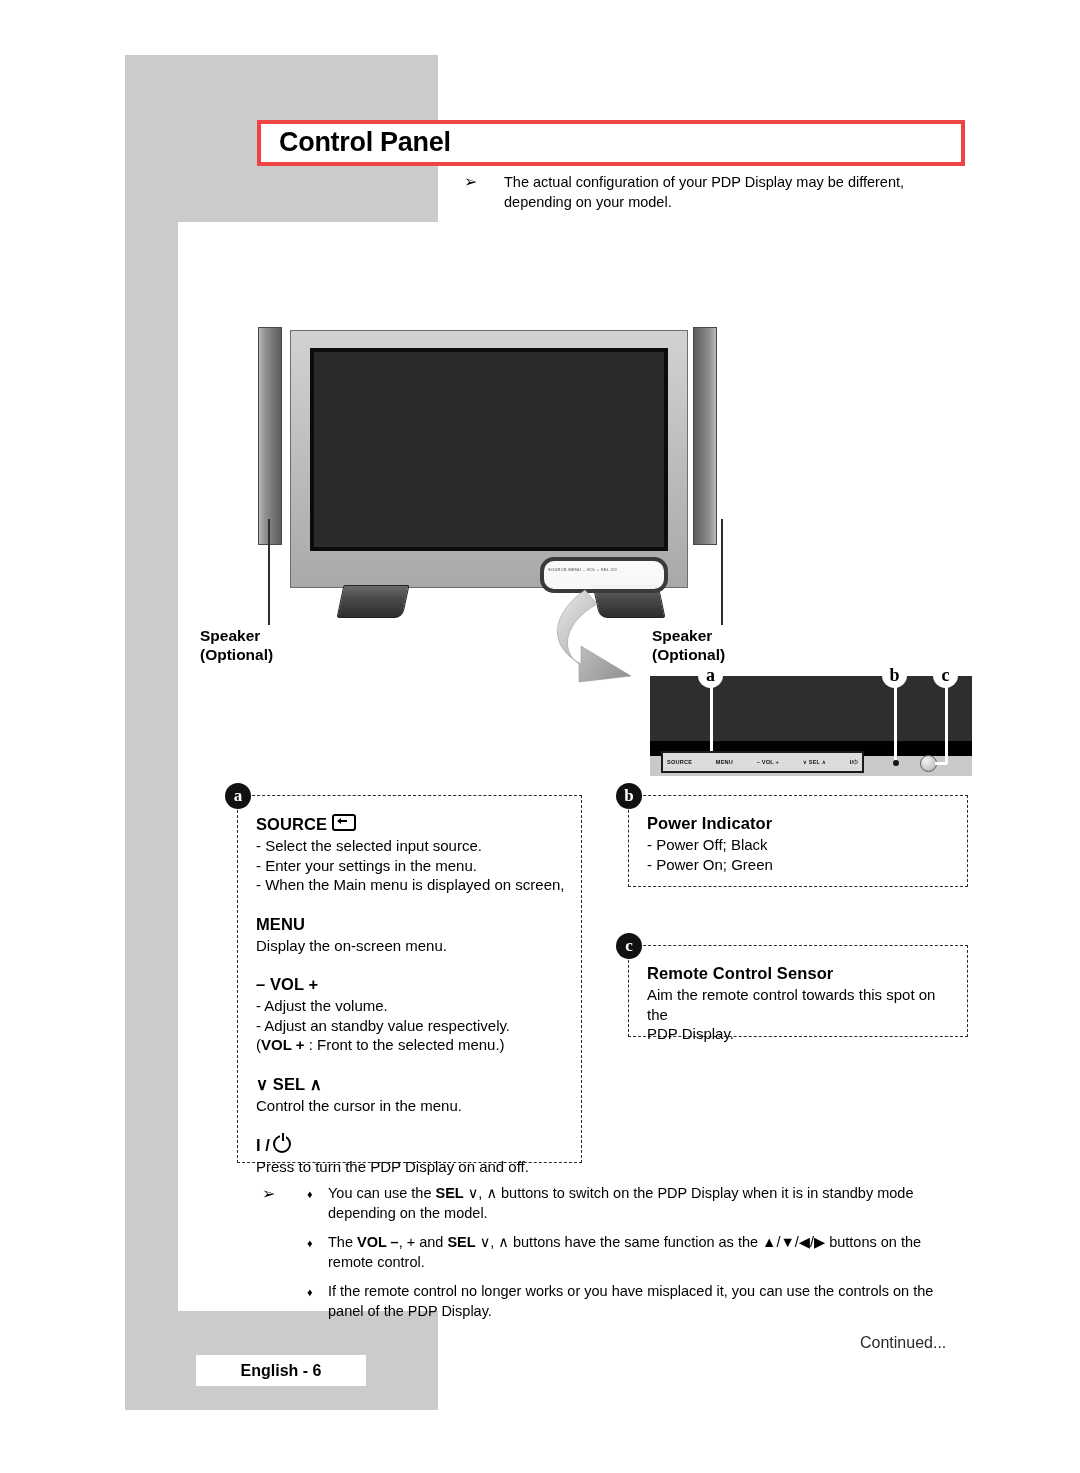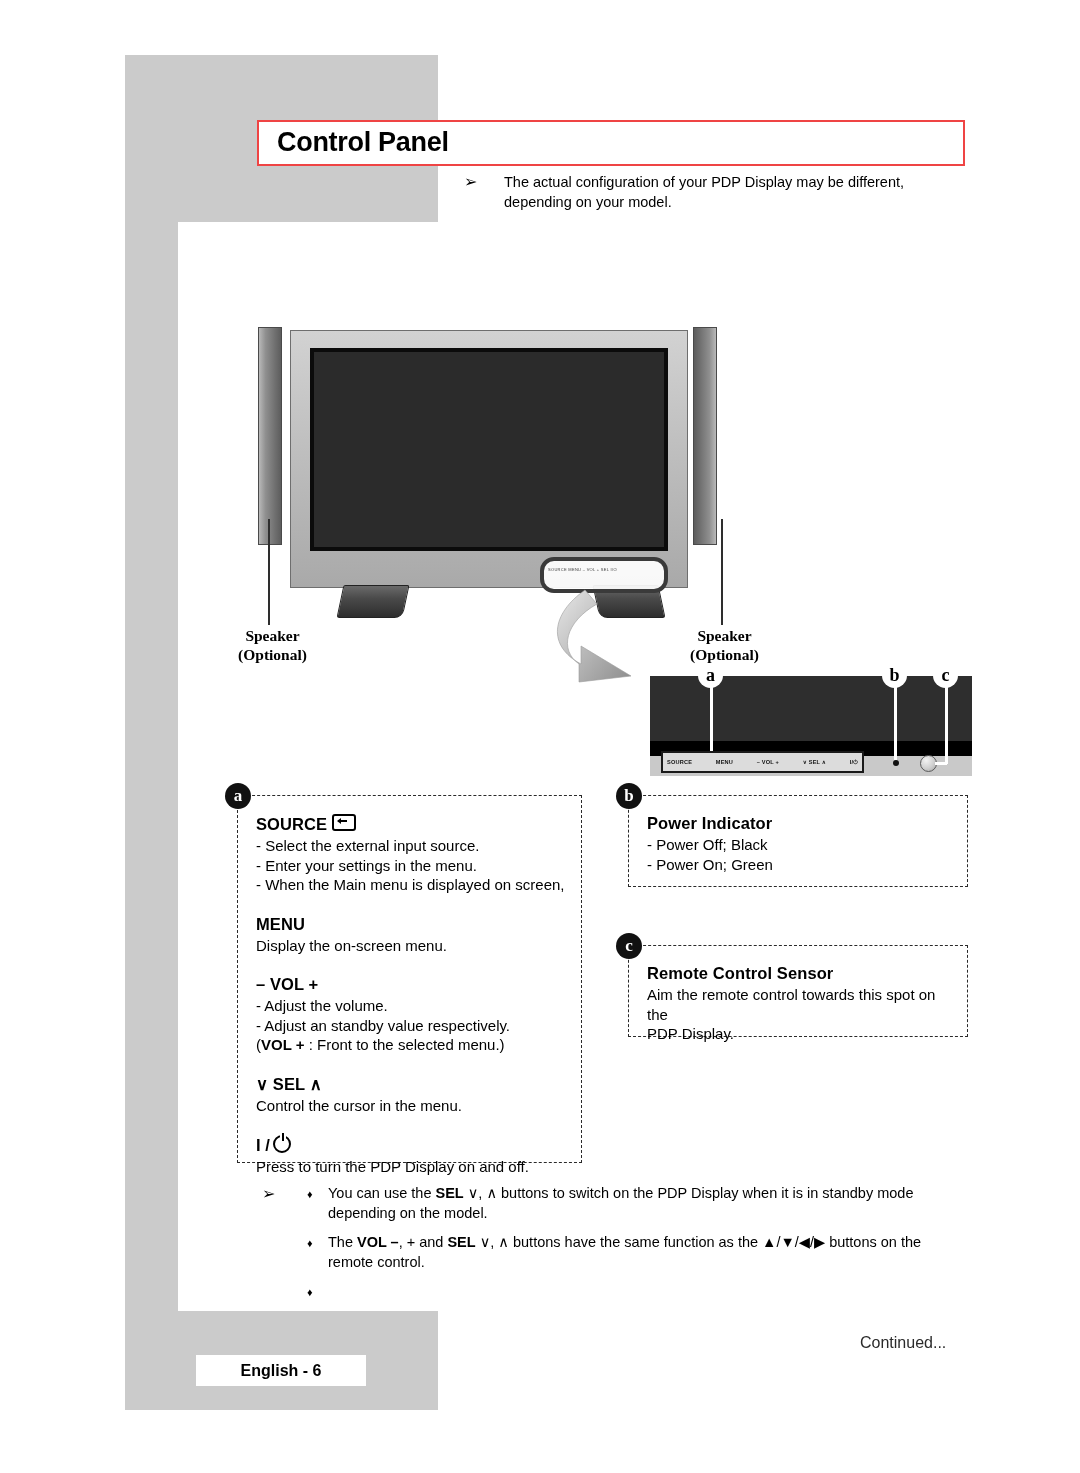--- a/index.html
+++ b/index.html
@@ -42,21 +42,21 @@
     width: 260px; height: 99px;
     background: #cbcbcb;
   }
 
   
   .title-box {
     position: absolute;
     left: 257px; top: 120px;
     width: 708px; height: 46px;
     background: #ffffff;
-    border: 2px solid #ef4444;
+    border: 4px solid #ef4444;
     box-sizing: border-box;
   }
   .title-box .title-text {
     position: absolute;
     left: 18px; top: 50%;
     transform: translateY(-52%);
     font-size: 27px;
     font-weight: bold;
     letter-spacing: -0.3px;
     font-family: "Liberation Sans", sans-serif;
@@ -163,25 +163,24 @@
   }
 
   
   .lead-line {
     position: absolute;
     width: 2px;
     background: #2e2e2e;
   }
   .caption {
     position: absolute;
-    text-align: center;
+    text-align: left;
     font-size: 15.5px;
     font-weight: bold;
     line-height: 19px;
-    font-family: Liberation Serif, serif;
   }
 
   
   .swoosh {
     position: absolute;
     left: 545px; top: 588px;
     width: 130px; height: 95px;
   }
 
   
@@ -474,21 +473,21 @@
   <div class="marker" style="left:698px; top:663px;">a</div>
   <div class="marker" style="left:882px; top:663px;">b</div>
   <div class="marker" style="left:933px; top:663px;">c</div>
 
   <div class="callout" style="left:237px; top:795px; width:345px; height:368px;">
     <div class="badge">a</div>
     <div class="inner">
       <p class="hdg">
         <span>SOURCE</span><span class="src-glyph"></span>
       </p>
-      <p class="ln">- Select the external input source.</p>
+      <p class="ln">- Select the selected input source.</p>
       <p class="ln">- Enter your settings in the menu.</p>
       <p class="ln">- When the Main menu is displayed on screen,</p>
 
       <p class="hdg spaced">MENU</p>
       <p class="ln">Display the on-screen menu.</p>
 
       <p class="hdg spaced">– VOL +</p>
       <p class="ln">- Adjust the volume.</p>
       <p class="ln">- Adjust an standby value respectively.</p>
       <p class="ln"><span>(</span><span class="b-txt">VOL +</span><span> : Front to the selected menu.)</span></p>
@@ -528,20 +527,21 @@
         <span>You can use the </span><span class="b-txt">SEL</span><span> ∨, ∧ </span><span>buttons to switch on the PDP Display when it is in standby mode depending on the model.</span>
       </div>
 
       <div class="bn-item">
         <span class="dia">♦</span>
         <span>The </span><span class="b-txt">VOL –</span><span>, + and </span><span class="b-txt">SEL</span><span> ∨, ∧ </span><span>buttons have the same function as the ▲/▼/◀/▶ buttons on the remote control.</span>
       </div>
 
       <div class="bn-item">
         <span class="dia">♦</span>
+        <span>If the remote control no longer works or you have misplaced it, you can use the controls on the panel of the PDP Display.</span>
       </div>
 
     </div>
   </div>
 
   <div class="footer-badge">English - 6</div>
   <div class="continued">Continued...</div>
 
 </div>
 

